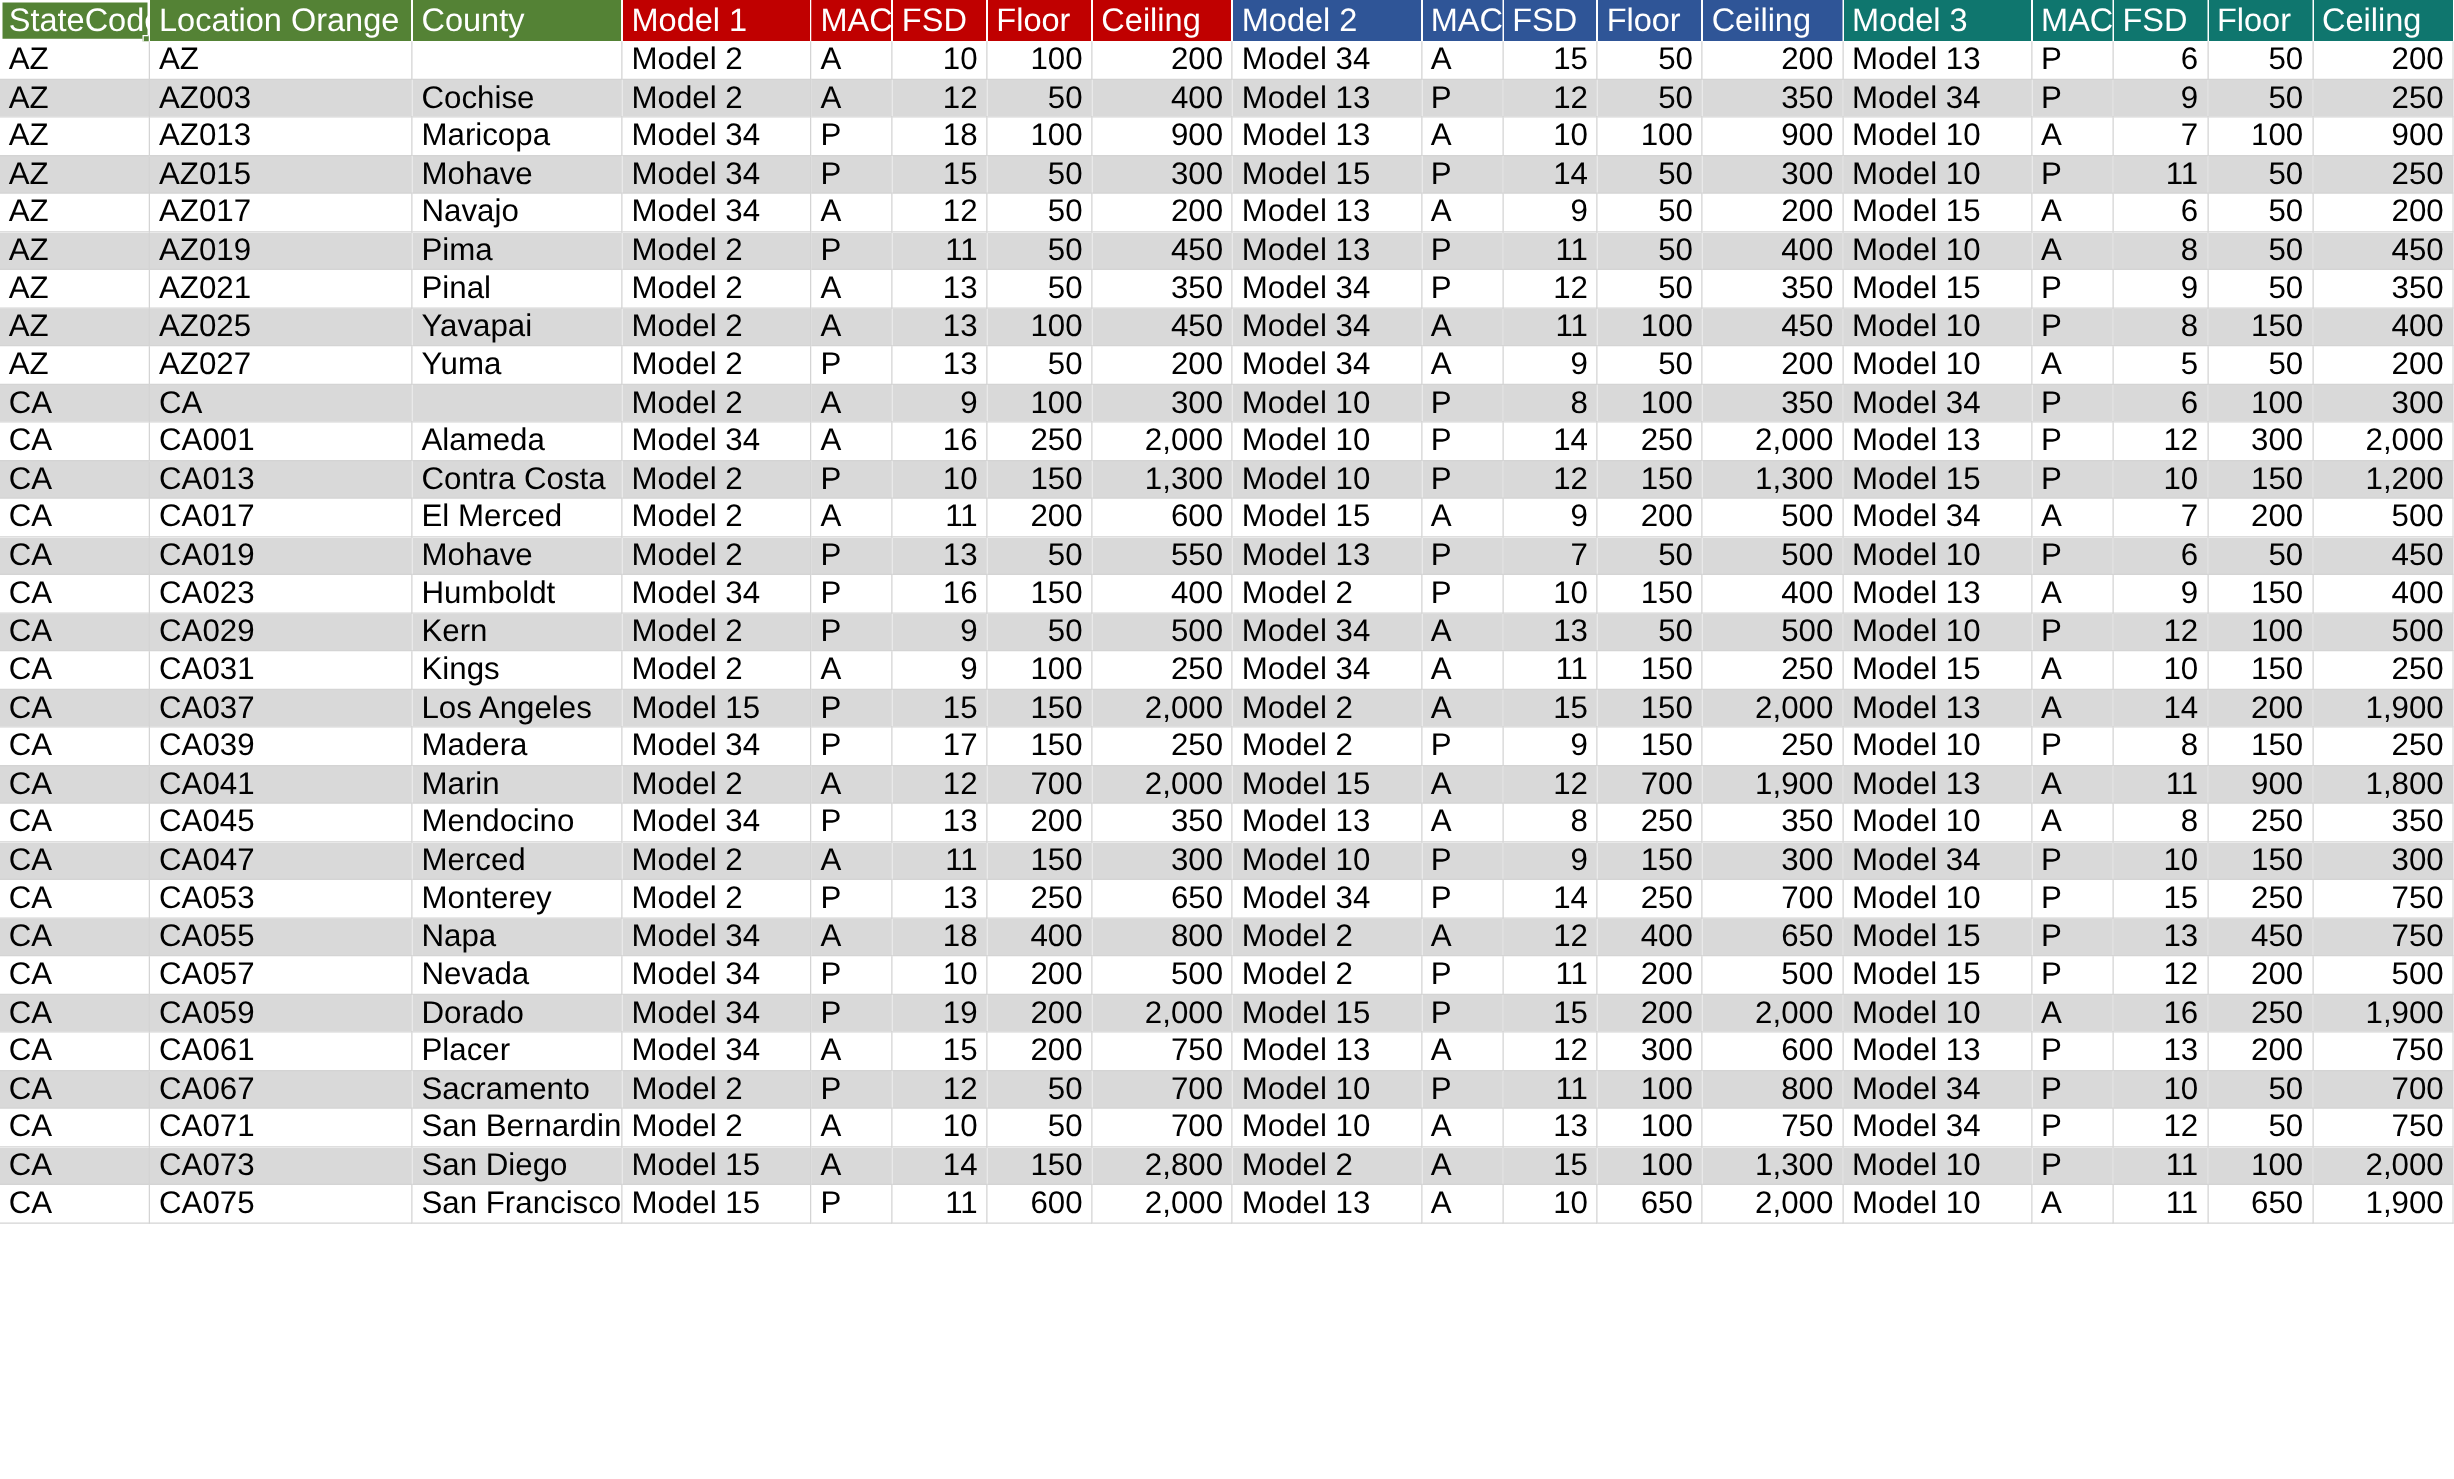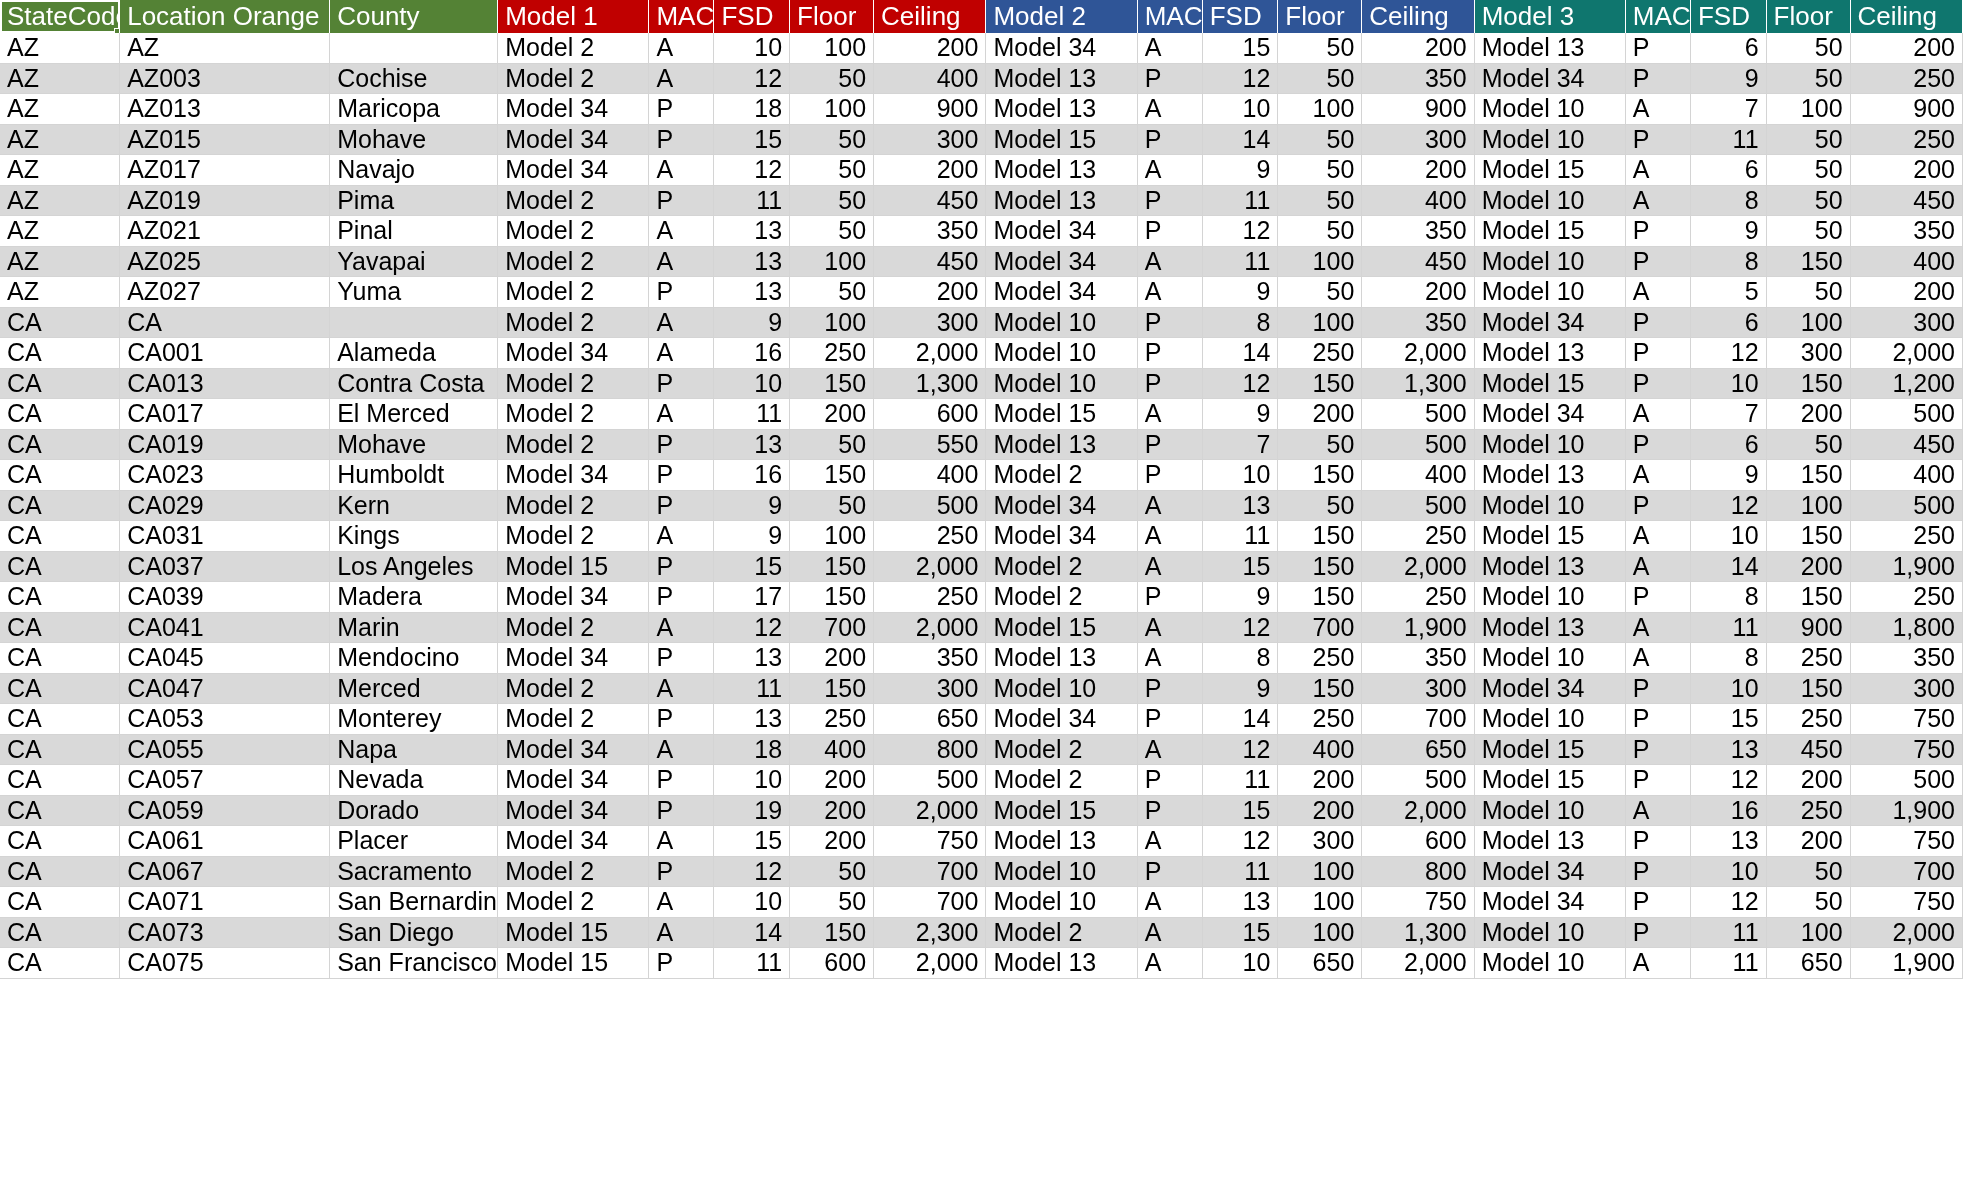--- a/index.html
+++ b/index.html
@@ -703,21 +703,21 @@
         <td class="num">750</td>
       </tr>
       <tr class="band">
         <td class="txt">CA</td>
         <td class="txt">CA073</td>
         <td class="txt">San Diego</td>
         <td class="txt">Model 15</td>
         <td class="txt">A</td>
         <td class="num">14</td>
         <td class="num">150</td>
-        <td class="num">2,300</td>
+        <td class="num">2,800</td>
         <td class="txt">Model 2</td>
         <td class="txt">A</td>
         <td class="num">15</td>
         <td class="num">100</td>
         <td class="num">1,300</td>
         <td class="txt">Model 10</td>
         <td class="txt">P</td>
         <td class="num">11</td>
         <td class="num">100</td>
         <td class="num">2,000</td>

